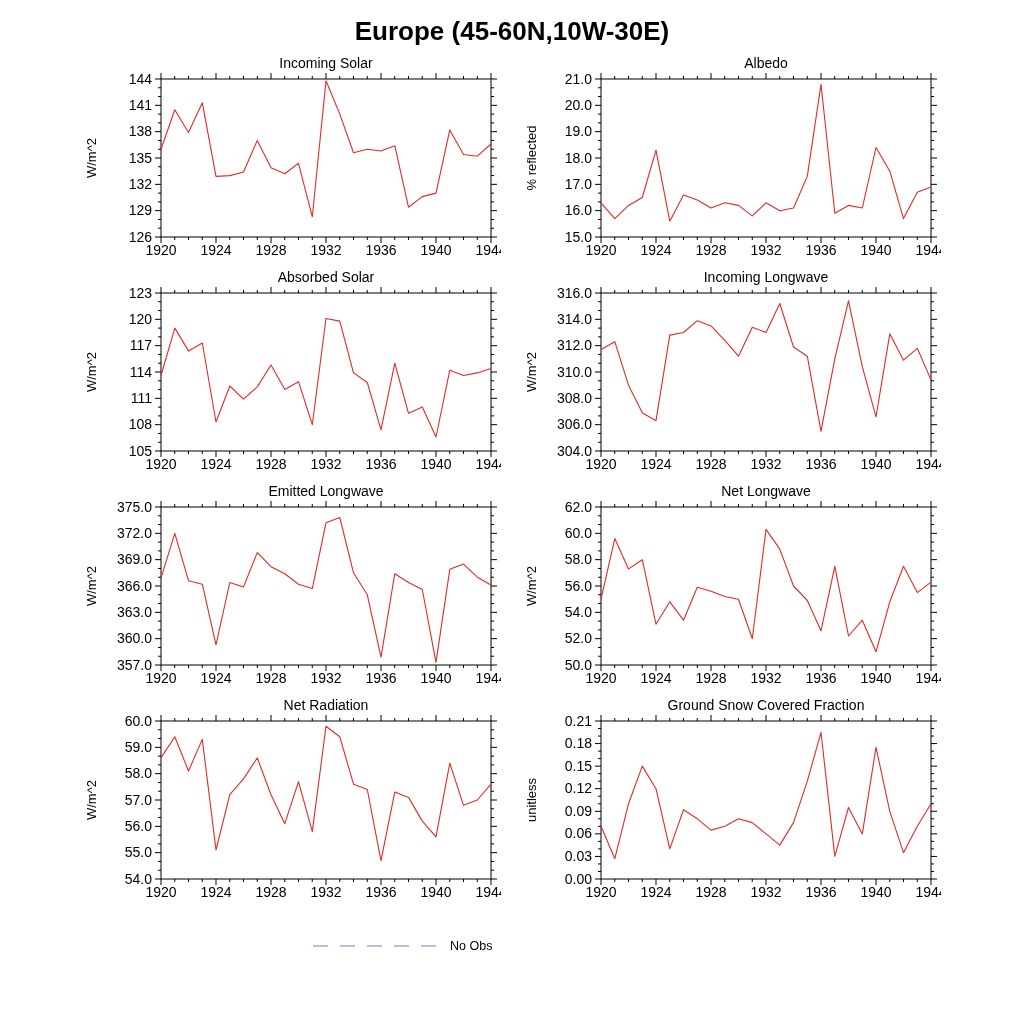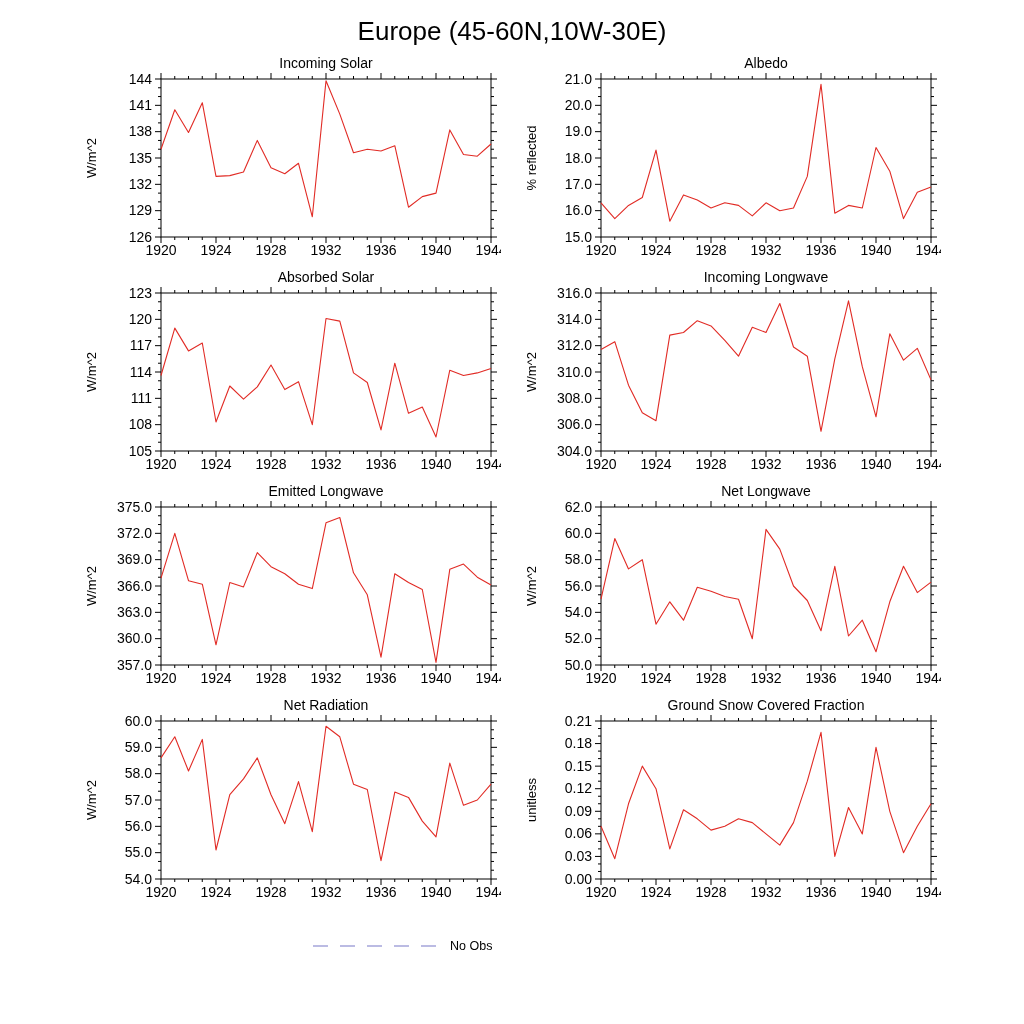--- a/index.html
+++ b/index.html
@@ -2,21 +2,21 @@
 <html><head>
 <meta charset="utf-8">
 <style>
   * { box-sizing: border-box; }
   html,body { margin:0; padding:0; }
   body {
     width:1024px; height:1024px; background:#ffffff; color:#000;
     font-family:"Liberation Sans", sans-serif; overflow:hidden;
   }
   .main-title {
-    font-size:26px; font-weight:400; text-align:center;
+    font-size:26px; font-weight:700; text-align:center;
     margin:16px 0 8px 0;
   }
   .grid {
     display:grid; grid-template-columns:420px 420px;
     column-gap:20px; row-gap:2px;
     width:862px; margin:0 auto;
   }
   .cell svg { display:block; }
   svg text { font-family:"Liberation Sans", sans-serif; fill:#000; }
   .tick { font-size:14px; }

